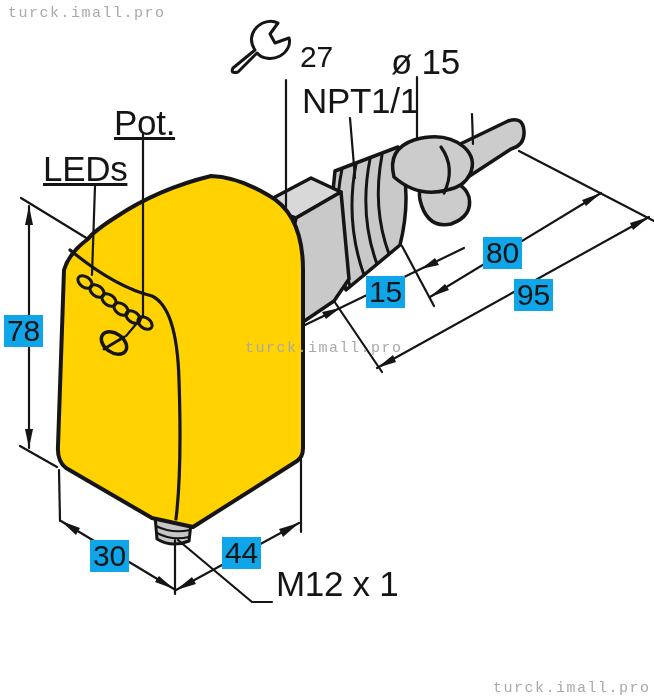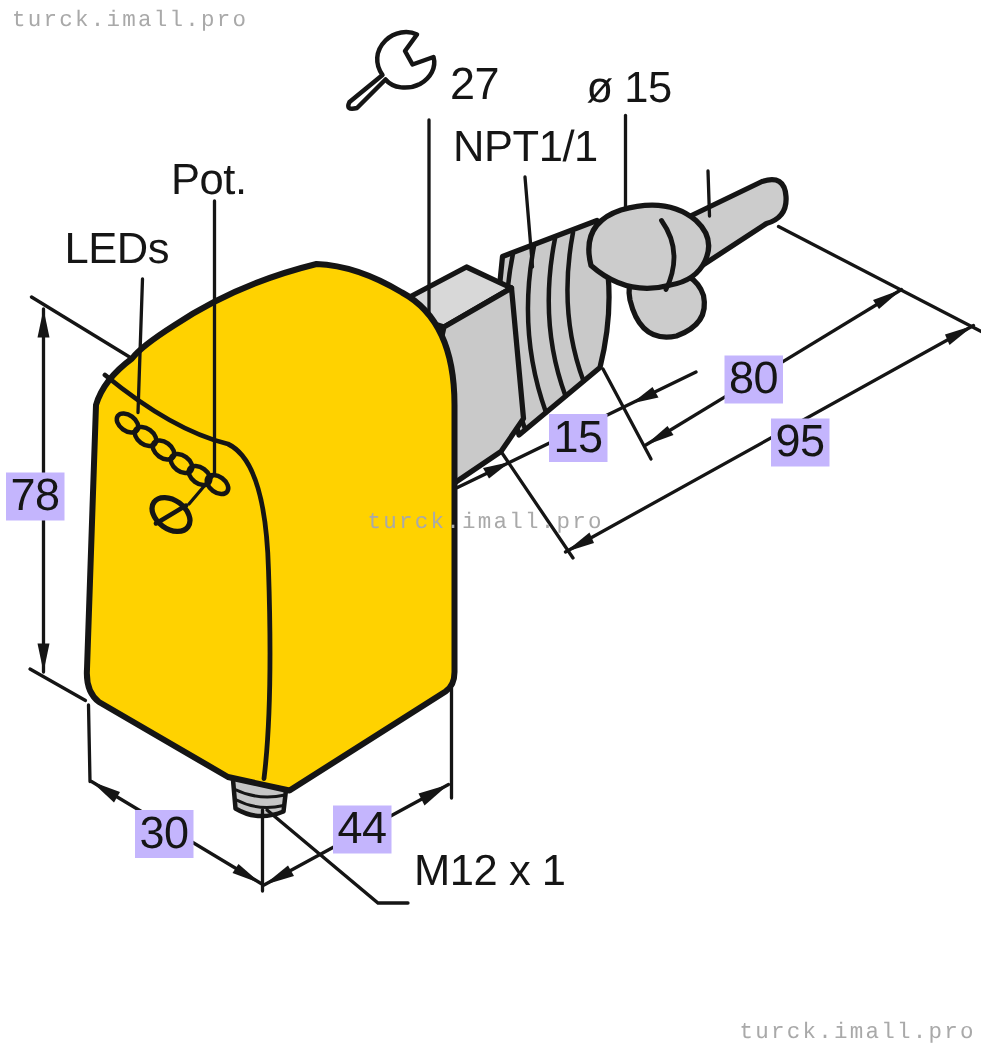--- a/index.html
+++ b/index.html
@@ -3,25 +3,25 @@
 <meta charset="utf-8">
 <style>
   html,body{margin:0;padding:0;background:#ffffff;}
   .stage{
     position:relative;width:654px;height:700px;background:#ffffff;overflow:hidden;
     font-family:"Liberation Sans", sans-serif;
   }
   .stage svg{position:absolute;left:0;top:0;}
   .lbl{
     position:absolute;font-family:"Liberation Sans", sans-serif;
-    font-size:29px;line-height:1.05;color:#151515;white-space:nowrap;
+    font-size:35px;line-height:1.05;color:#151515;white-space:nowrap;
     letter-spacing:-0.3px;
   }
   .dim{
-    font-size:30px;background:#c4b5fd;padding:0 3px;
+    font-size:30px;background:#0ea5e9;padding:0 3px;
   }
   .wm{
     position:absolute;font-family:"Liberation Mono","DejaVu Sans Mono",monospace;
     font-size:15px;color:#a9a9a9;letter-spacing:1.5px;white-space:nowrap;
   }
 </style>
 </head>
 <body>
 
 <div class="stage">
@@ -120,22 +120,22 @@
 
     <path d="M233,68 L255,50 C250,43 250,34 257,27 C263,21 272,20 278,23
              L270,34 L275,43 L289,38 C291,45 287,52 280,56 C272,60 262,59 257,53
              L238,72 Q230,74 233,68 Z" fill="#ffffff" stroke="#151515" stroke-width="3" stroke-linejoin="round"></path>
   </svg>
 
   <div class="wm" style="left:8px;top:5px;">turck.imall.pro</div>
   <div class="wm" style="left:245px;top:340px;">turck.imall.pro</div>
   <div class="wm" style="left:493px;top:680px;">turck.imall.pro</div>
 
-  <div class="lbl" style="left:43px;top:151px;">LEDs</div>
-  <div class="lbl" style="left:114px;top:105px;">Pot.</div>
+  <div class="lbl" style="left:43px;top:151px;text-decoration:underline;">LEDs</div>
+  <div class="lbl" style="left:114px;top:105px;text-decoration:underline;">Pot.</div>
   <div class="lbl dim" style="left:300px;top:41px;background:transparent;padding:0;">27</div>
   <div class="lbl" style="left:302px;top:83px;">NPT1/1</div>
   <div class="lbl" style="left:391px;top:44px;">ø 15</div>
   <div class="lbl" style="left:276px;top:566px;">M12 x 1</div>
 
   <div class="lbl dim" style="left:4px;top:315px;">78</div>
   <div class="lbl dim" style="left:90px;top:540px;">30</div>
   <div class="lbl dim" style="left:222px;top:537px;">44</div>
   <div class="lbl dim" style="left:366px;top:276px;">15</div>
   <div class="lbl dim" style="left:483px;top:237px;">80</div>

